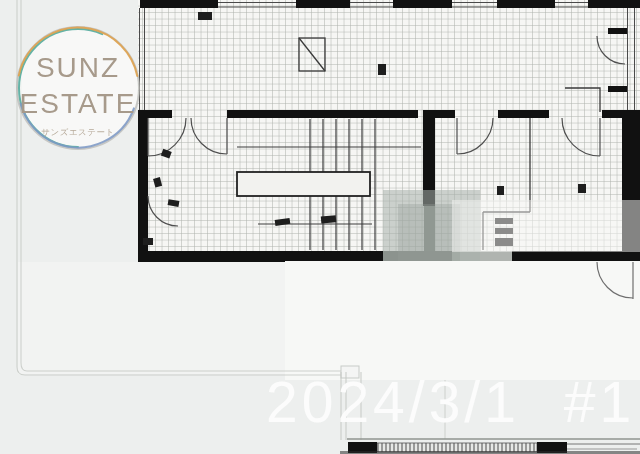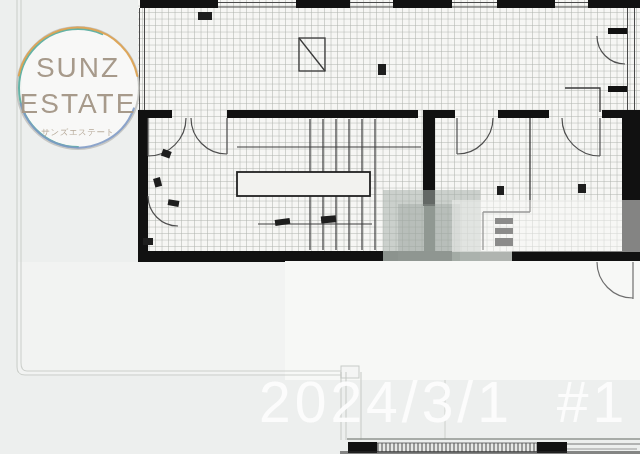--- a/index.html
+++ b/index.html
@@ -23,21 +23,21 @@
   .logo{position:absolute;left:12px;top:21px;width:134px;height:136px;filter:blur(.3px);}
   .ring{fill:none;stroke-width:2;stroke-linecap:round;opacity:.88;}
   .ring-gray{stroke:var(--ringGray);opacity:.75;}
   .ring-orange{stroke:var(--ringOrange);}
   .ring-teal{stroke:var(--ringTeal);}
   .ring-blue{stroke:var(--ringBlue);}
   .brand-text{fill:var(--logoText);font-family:"Liberation Sans",sans-serif;
               font-size:28px;letter-spacing:2px;text-anchor:middle;}
   .brand-sub{fill:var(--logoSubText);font-size:8.5px;letter-spacing:.5px;text-anchor:middle;
              font-family:"Liberation Sans",sans-serif;}
-  .watermark{position:absolute;left:259px;top:374px;line-height:1;
+  .watermark{position:absolute;left:266px;top:374px;line-height:1;
              font-size:57px;letter-spacing:4px;word-spacing:24px;
              color:var(--watermark);opacity:.97;filter:blur(.5px);white-space:pre;}
 </style>
 </head>
 <body>
 
 <div class="screen">
 
   <svg class="plan-svg" width="640" height="454" viewBox="0 0 640 454">
     <defs>

